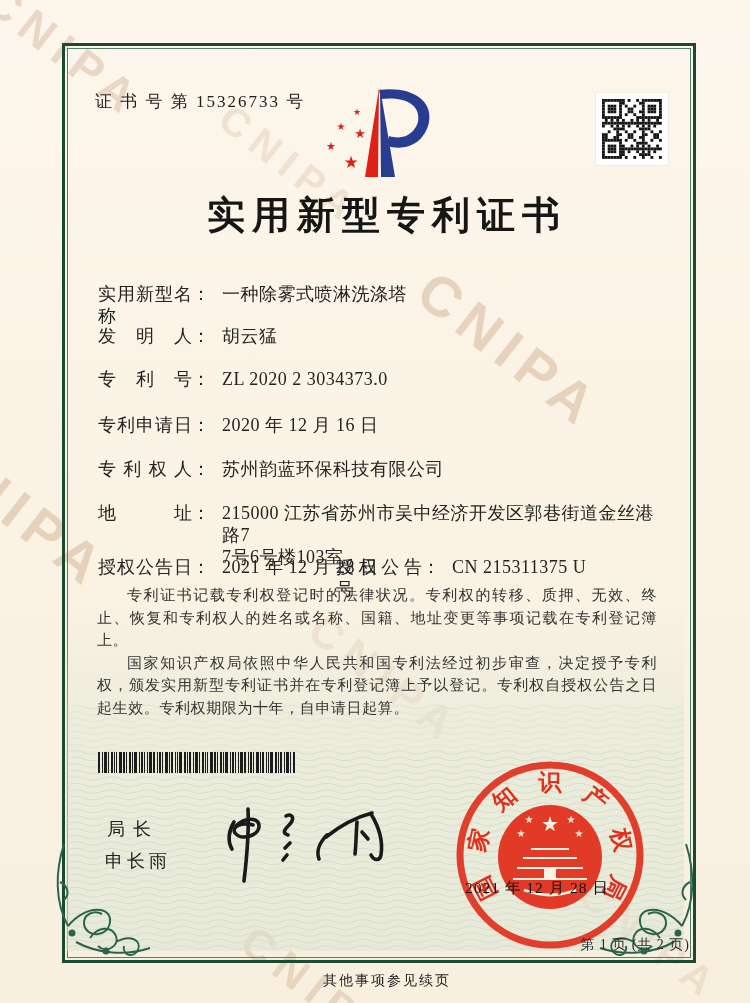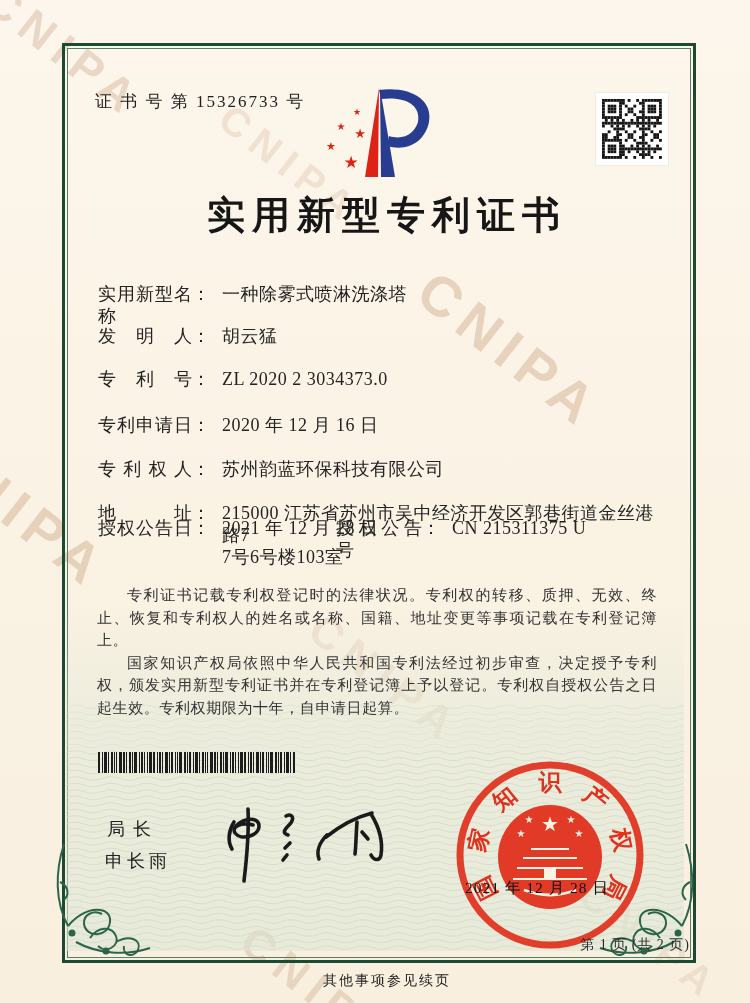--- a/index.html
+++ b/index.html
@@ -399,21 +399,21 @@
     <span class="flabel">专利权人</span>
       <span class="colon">：</span>
       <span class="fvalue">苏州韵蓝环保科技有限公司</span>
   </div>
   <div class="field-row" style="top:502px">
     <span class="flabel">地址</span>
       <span class="colon">：</span>
       <span class="fvalue">215000 江苏省苏州市吴中经济开发区郭巷街道金丝港路7
 7号6号楼103室</span>
   </div>
-  <div class="field-row" style="top:517px;width:560px">
+  <div class="field-row" style="top:556px;width:560px">
     <span class="flabel">授权公告日</span>
       <span class="colon">：</span>
       <span class="fvalue">2021 年 12 月 28 日</span>
     <span class="pair2">
       <span class="flabel">授权公告号</span>
         <span class="colon">：</span>
         <span class="fvalue">CN 215311375 U</span>
     </span>
   </div>
 

